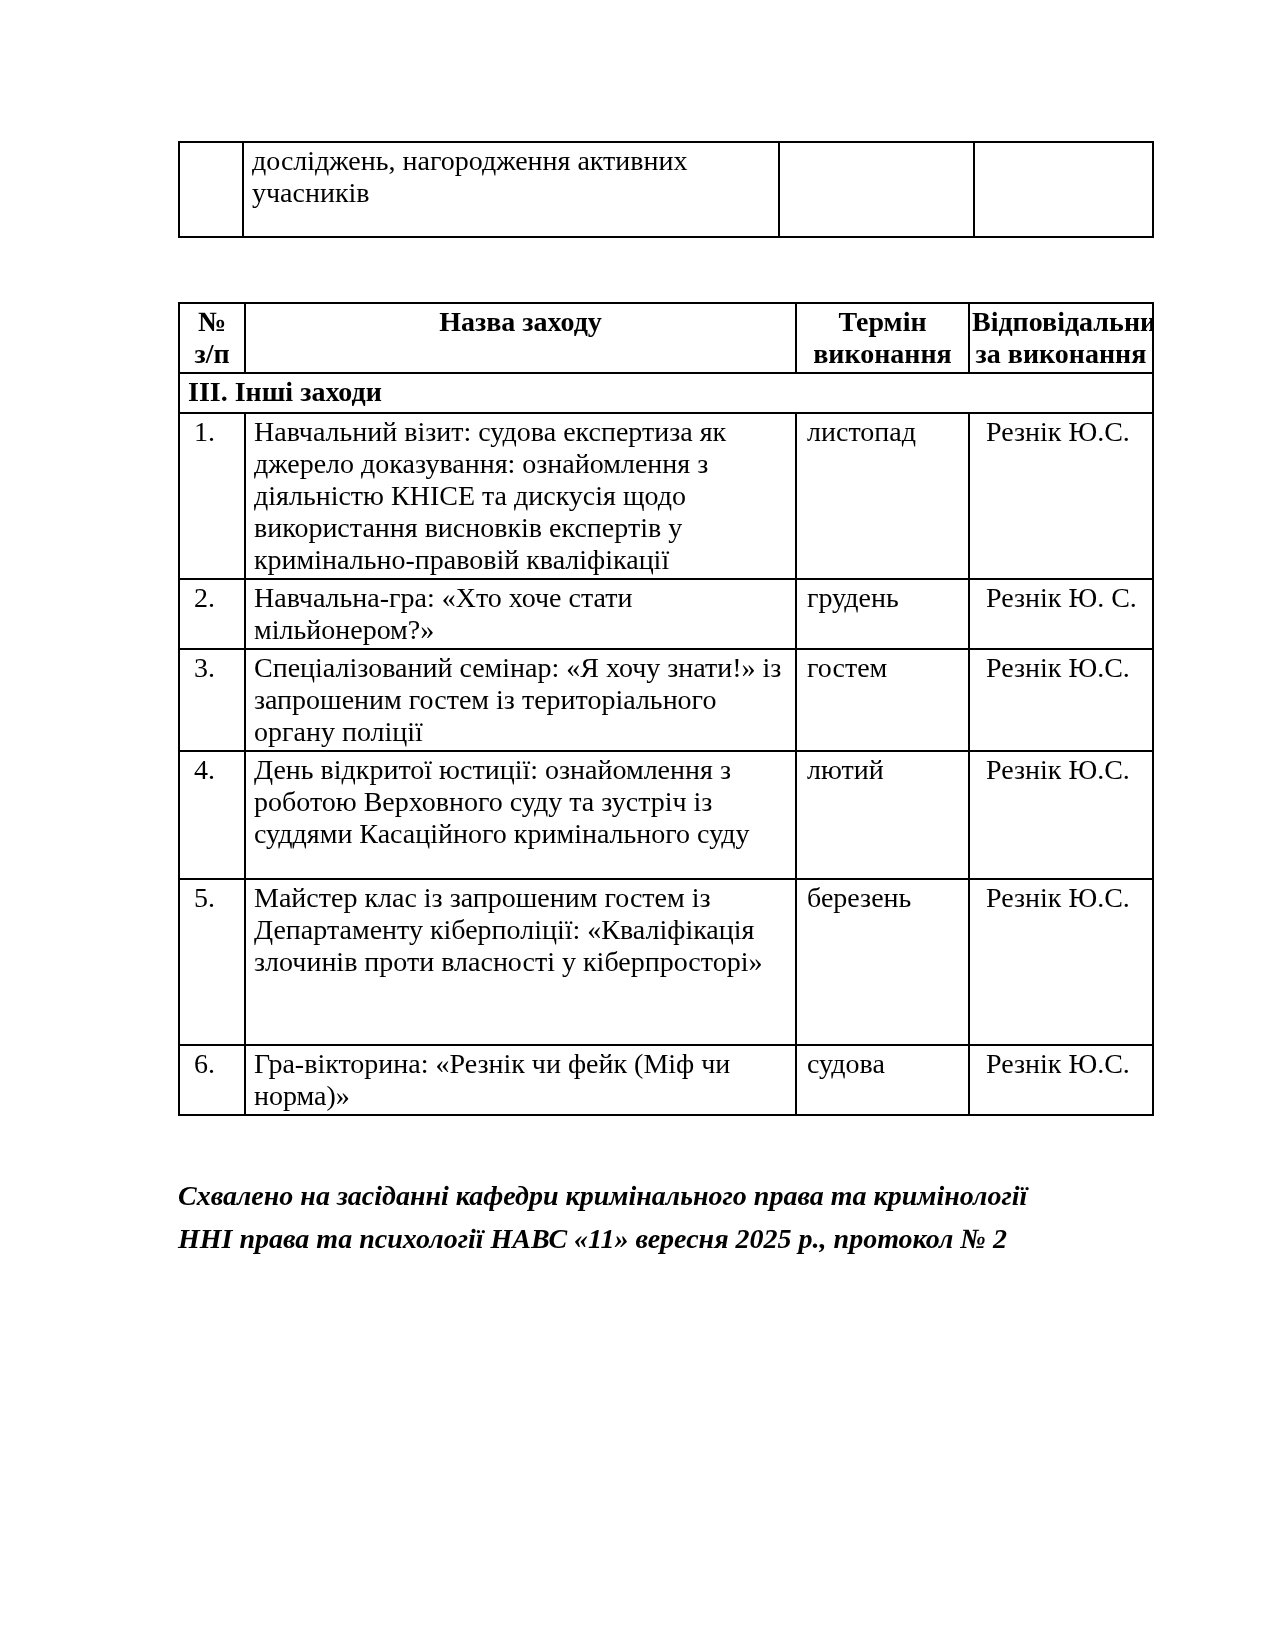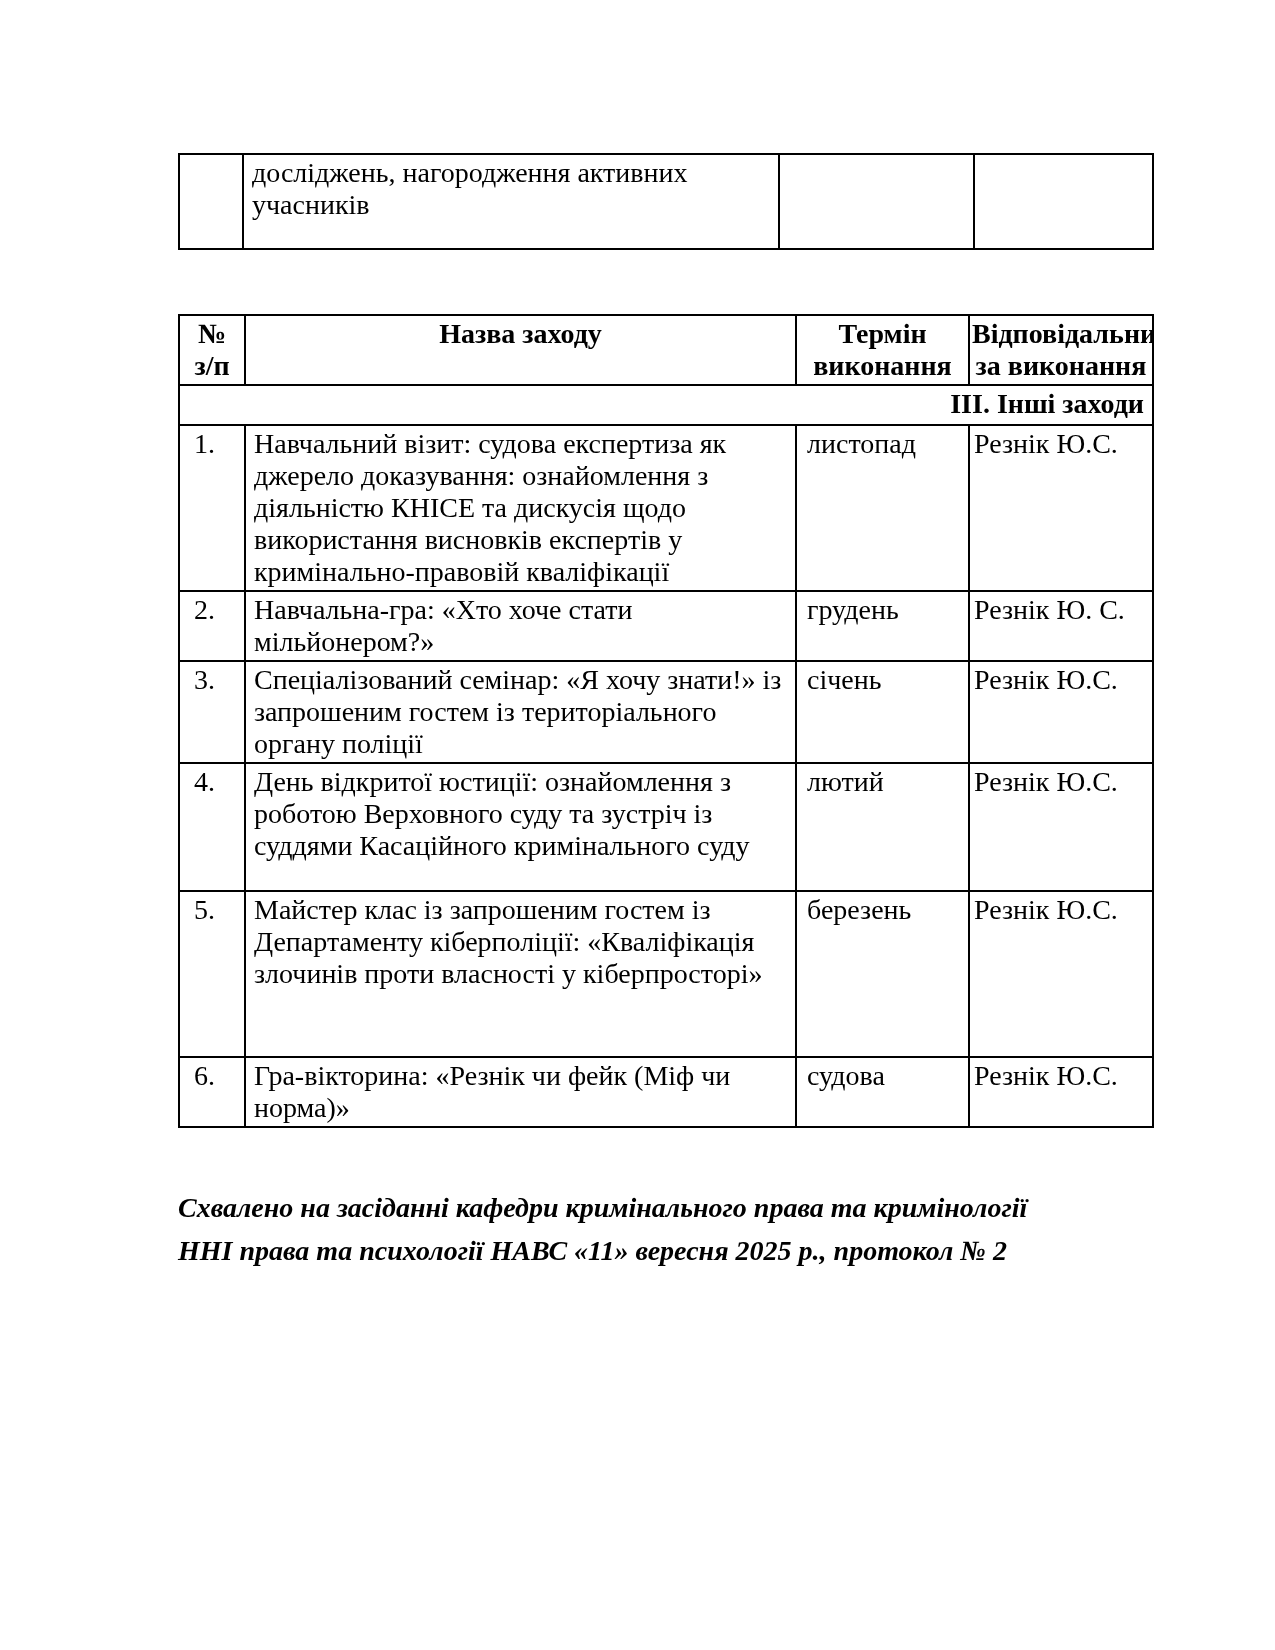--- a/index.html
+++ b/index.html
@@ -12,43 +12,42 @@
     line-height: 32px;
     overflow: hidden;
   }
   .content {
     padding: 141px 123px 0 178px;
   }
   table {
     border-collapse: collapse;
     width: 974px;
     table-layout: fixed;
-    margin-top: 12px;
   }
   td, th {
     border: 2px solid #000000;
     vertical-align: top;
     padding: 2px 8px;
     text-align: left;
     font-weight: normal;
     overflow: hidden;
   }
   th {
     font-weight: bold;
     text-align: center;
     white-space: pre-line;
     padding: 2px 2px;
     vertical-align: top;
   }
   .num-cell  { padding-left: 14px; }
   .term-cell { padding-left: 10px; font-family: Liberation Serif, serif; }
-  .resp-cell { padding-left: 4px; }
+  .resp-cell { padding-left: 16px; }
   .section-cell {
     font-weight: bold;
-    text-align: right;
+    text-align: left;
   }
   .main-table { margin-top: 64px; }
   .approval {
     margin-top: 58px;
     font-style: italic;
     line-height: 43px;
     max-width: 940px;
     font-weight: bold;
   }
 </style>
@@ -102,21 +101,21 @@
     </tr>
     <tr style="height:64px">
       <td class="num-cell">2.</td>
       <td>Навчальна-гра: «Хто хоче стати мільйонером?»</td>
       <td class="term-cell">грудень</td>
       <td class="resp-cell">Резнік Ю. С.</td>
     </tr>
     <tr style="height:96px">
       <td class="num-cell">3.</td>
       <td>Спеціалізований семінар: «Я хочу знати!» із запрошеним гостем із територіального органу поліції</td>
-      <td class="term-cell">січень</td>
+      <td class="term-cell">гостем</td>
       <td class="resp-cell">Резнік Ю.С.</td>
     </tr>
     <tr style="height:128px">
       <td class="num-cell">4.</td>
       <td>День відкритої юстиції: ознайомлення з роботою Верховного суду та зустріч із суддями Касаційного кримінального суду</td>
       <td class="term-cell">лютий</td>
       <td class="resp-cell">Резнік Ю.С.</td>
     </tr>
     <tr style="height:166px">
       <td class="num-cell">5.</td>

